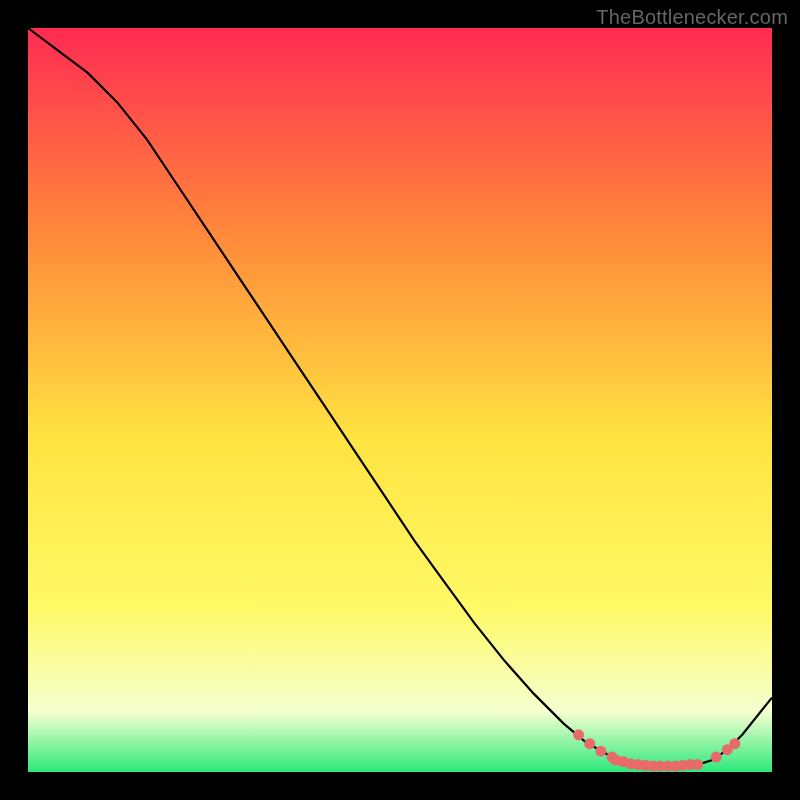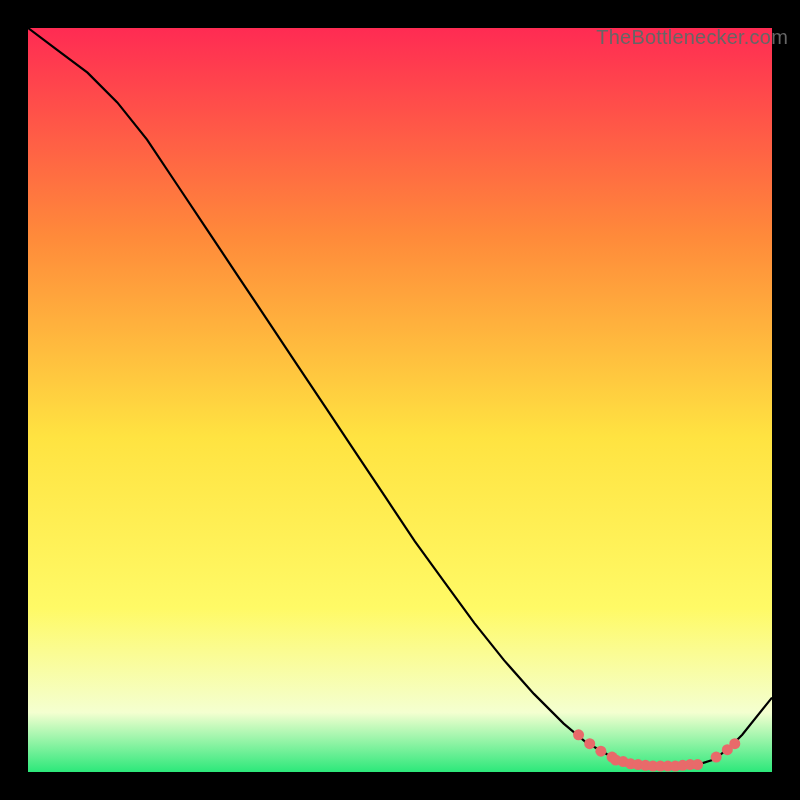--- a/index.html
+++ b/index.html
@@ -13,21 +13,20 @@
   }
   .watermark {
     position: absolute;
     top: 6px;
     right: 12px;
     color: #666;
     font-size: 20px;
     font-weight: 500;
     z-index: 10;
     letter-spacing: 0.2px;
-    margin-top: 20px;
   }
   .plot-frame {
     position: absolute;
     left: 28px;
     top: 28px;
     width: 744px;
     height: 744px;
     background: #000;
   }
   .plot-area {

